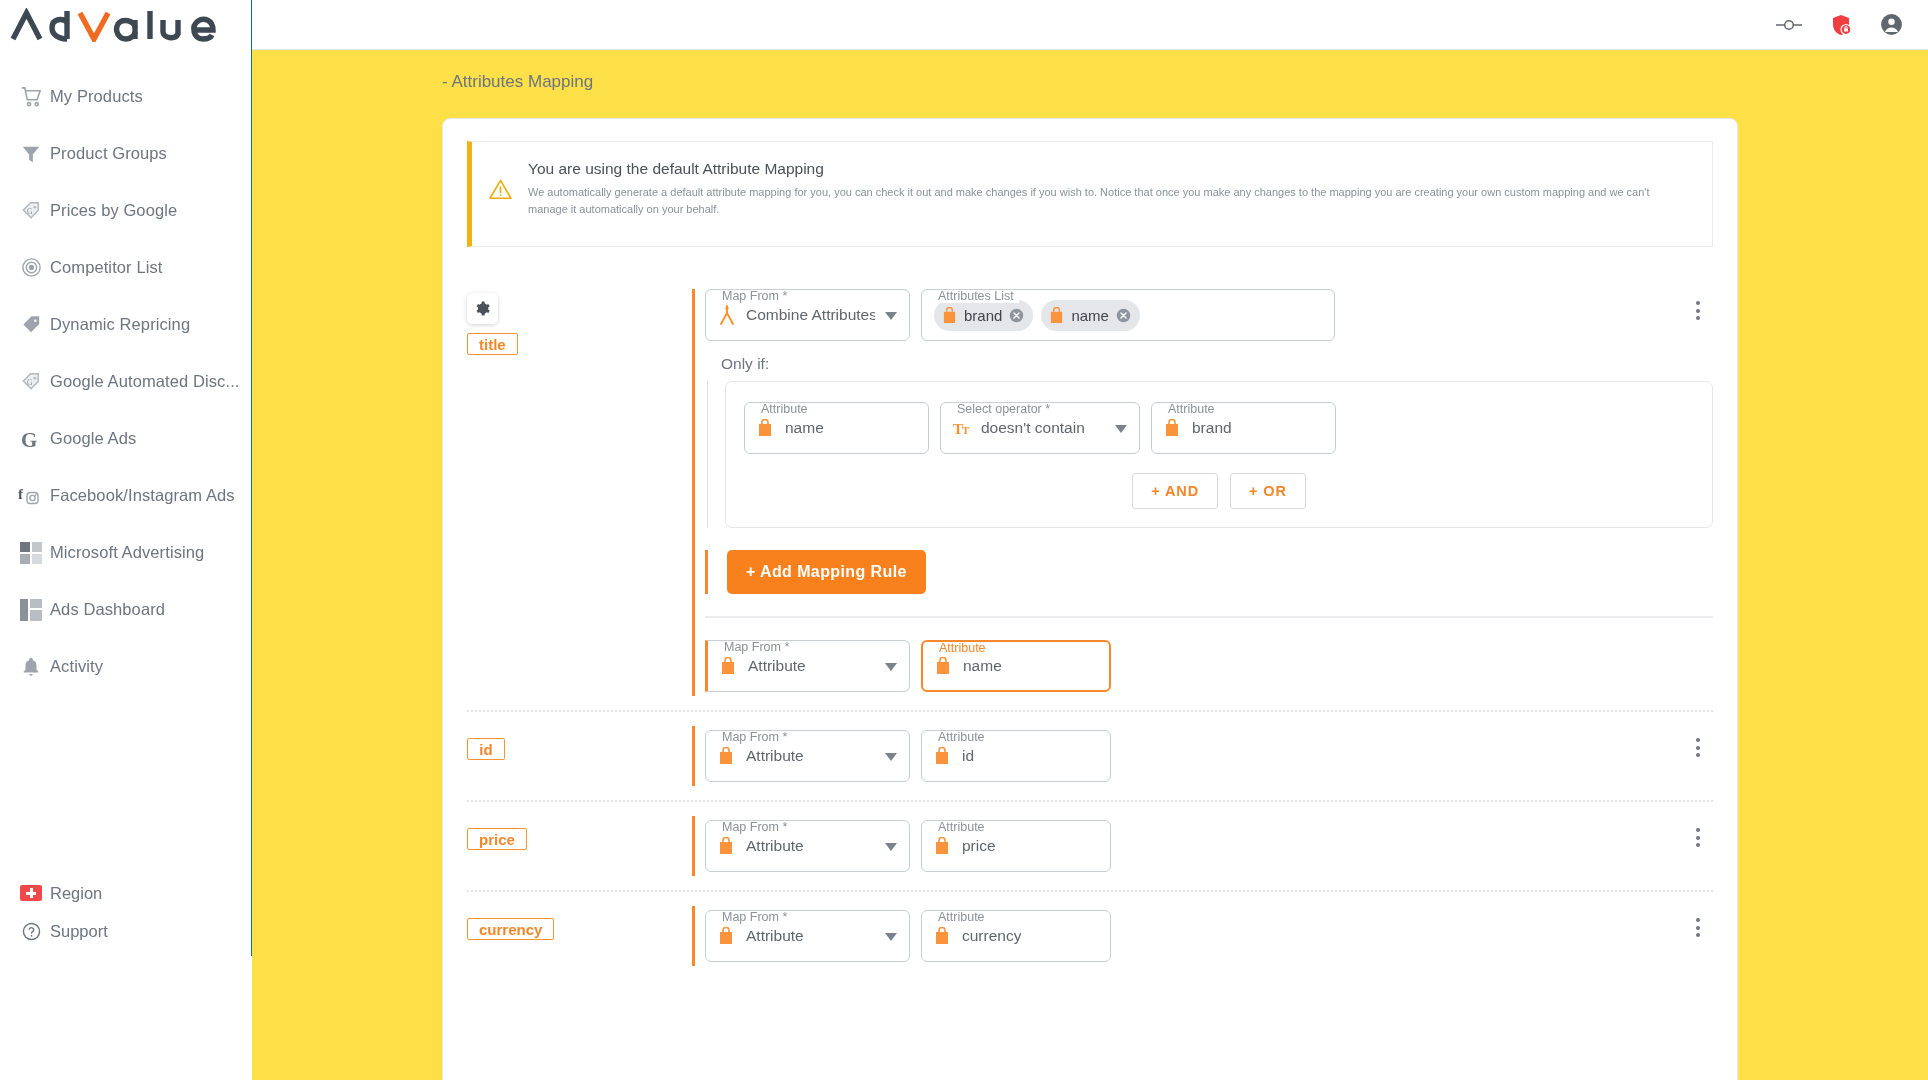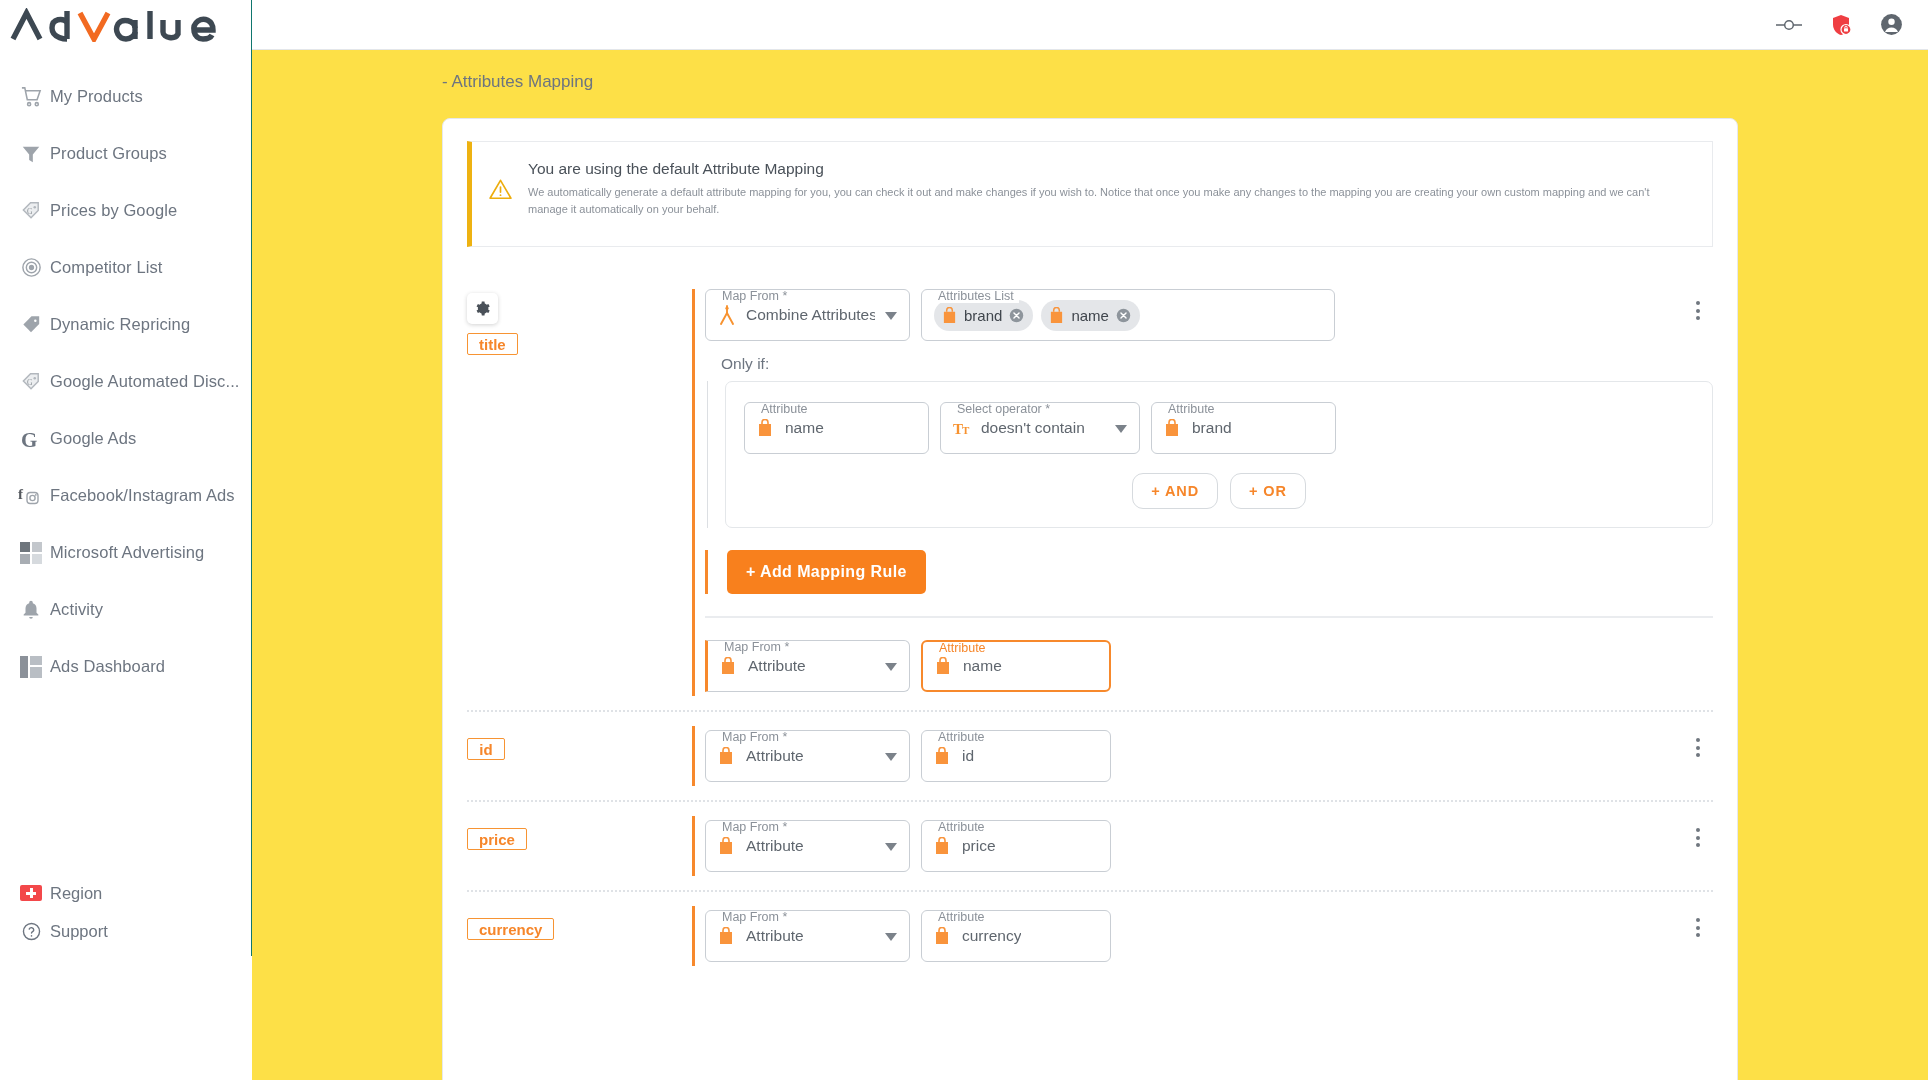--- a/index.html
+++ b/index.html
@@ -131,21 +131,21 @@
   
   .onlyif-label { font-size: 15.5px; color: #6d7580; margin: 14px 0 8px 16px; }
   .onlyif-wrap { display: flex; }
   .onlyif-rail { width: 1px; background: #dcdfe3; margin: 0 17px 0 2px; flex: 0 0 1px; }
   .onlyif-box {
     flex: 1; border: 1px solid #e4e7ea; border-radius: 7px;
     padding: 20px 18px 18px 18px;
   }
   .logic-btns { display: flex; gap: 12px; justify-content: center; margin-top: 19px; }
   .logic-btn {
-    border: 1px solid #d6dade; background: #fff; border-radius: 11px;
+    border: 1px solid #d6dade; background: #fff; border-radius: 3px;
     color: #f6862a; font-size: 14.5px; font-weight: 700; letter-spacing: .9px;
     padding: 9px 18px; cursor: pointer; font-family: inherit;
   }
 
   .addrule-wrap { border-left: 3px solid #f7892c; padding-left: 19px; margin-top: 22px; }
   .addrule {
     background: #f8801d; color: #fff; border: none; border-radius: 5px;
     font-size: 16px; font-weight: 700; letter-spacing: .4px;
     padding: 13px 19px; cursor: pointer; font-family: inherit;
   }
@@ -273,37 +273,37 @@
             <rect x="12" y="0" width="10" height="10" fill="#c3c7cc"></rect>
             <rect x="0" y="12" width="10" height="10" fill="#a8adb3"></rect>
             <rect x="12" y="12" width="10" height="10" fill="#d6dade"></rect>
           </svg>
         </span>
         <span class="nav-label">Microsoft Advertising</span>
       </div>
 
       <div class="nav-item">
         <span class="nav-ico">
-          <svg width="22" height="22" viewBox="0 0 24 24" fill="#9ea4ab">
-            <path d="M12 2a2 2 0 0 1 2 2v.6A6 6 0 0 1 18 10v5l2 2v1H4v-1l2-2v-5a6 6 0 0 1 4-5.4V4a2 2 0 0 1 2-2z"></path>
-            <path d="M10 19.5h4a2 2 0 0 1-4 0z"></path>
-          </svg>
-        </span>
-        <span class="nav-label">Activity</span>
-      </div>
-
-      <div class="nav-item">
-        <span class="nav-ico">
           <svg width="22" height="22" viewBox="0 0 22 22">
             <rect x="0" y="0" width="8" height="22" fill="#8b9199"></rect>
             <rect x="10" y="0" width="12" height="9" fill="#b9bec4"></rect>
             <rect x="10" y="11" width="12" height="11" fill="#b9bec4"></rect>
           </svg>
         </span>
         <span class="nav-label">Ads Dashboard</span>
+      </div>
+
+      <div class="nav-item">
+        <span class="nav-ico">
+          <svg width="22" height="22" viewBox="0 0 24 24" fill="#9ea4ab">
+            <path d="M12 2a2 2 0 0 1 2 2v.6A6 6 0 0 1 18 10v5l2 2v1H4v-1l2-2v-5a6 6 0 0 1 4-5.4V4a2 2 0 0 1 2-2z"></path>
+            <path d="M10 19.5h4a2 2 0 0 1-4 0z"></path>
+          </svg>
+        </span>
+        <span class="nav-label">Activity</span>
       </div>
     </nav>
 
     <div class="sidebar-bottom">
       <div class="bot-item">
         <span class="bot-ico">
             <span class="flag"></span>
           </span>
         <span class="bot-label">Region</span>
       </div>

